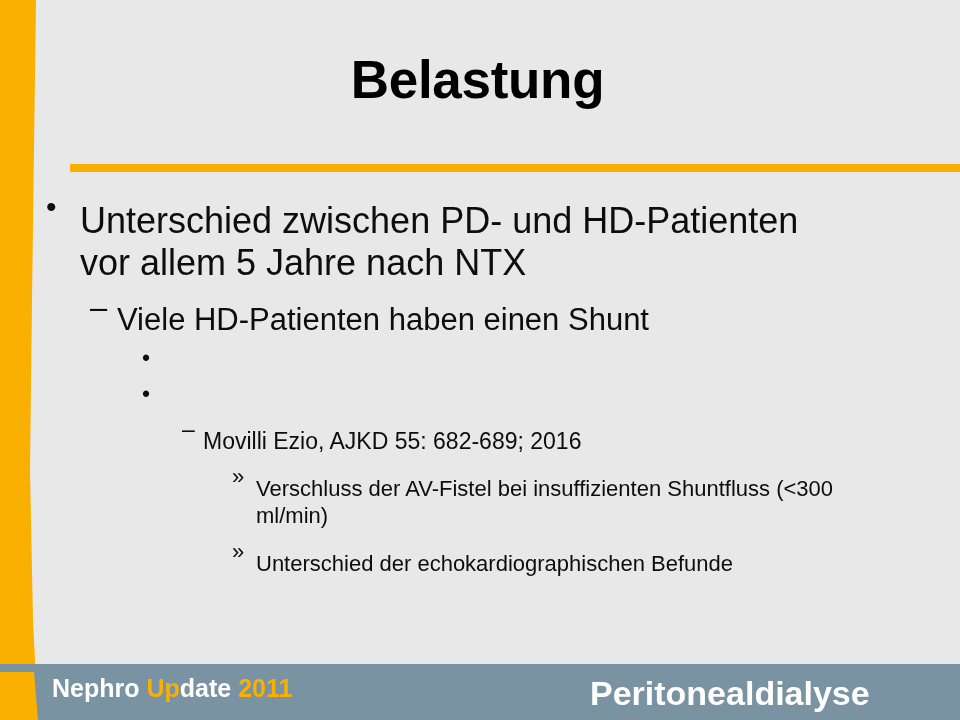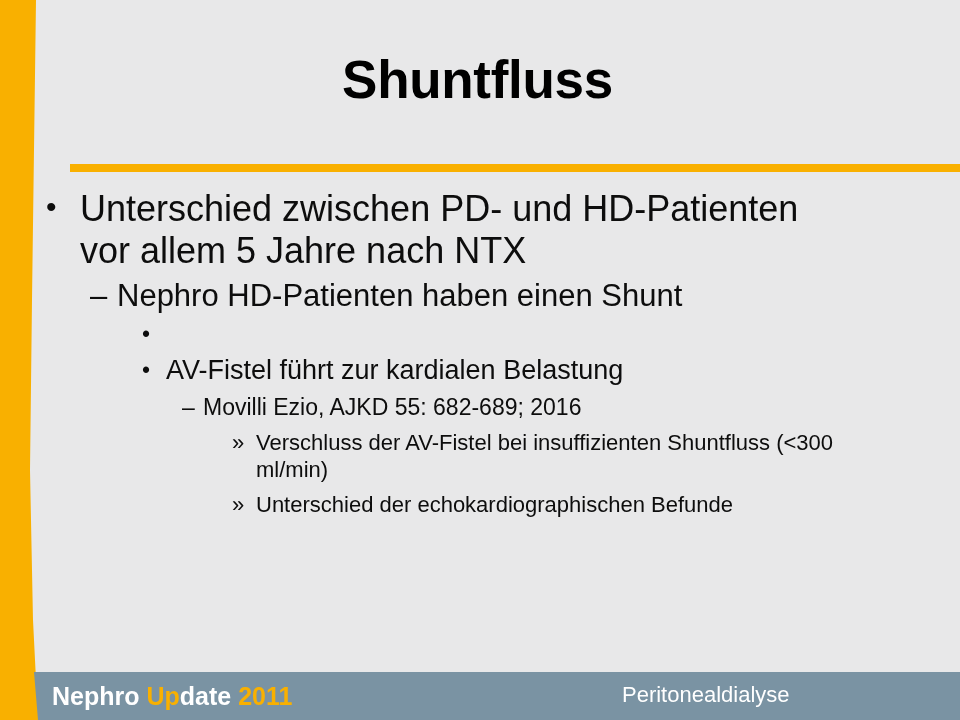--- a/index.html
+++ b/index.html
@@ -78,20 +78,21 @@
     align-items: flex-start;
   }
   .marker {
     flex: 0 0 auto;
     text-align: left;
     color: #0d0d0d;
     font-weight: normal;
   }
   .btext {
     flex: 1 1 auto;
+    margin-top: 12px;
   }
 
   
   .lvl1 { margin: 0 0 2px 0; font-size: 36px; line-height: 1.16; }
   .lvl1 .marker { width: 34px; font-size: 30px; line-height: 1.28; }
   .lvl1 .btext  { max-width: 770px; }
 
   
   .lvl2 { margin: 6px 0 0 44px; font-size: 31px; line-height: 1.16; }
   .lvl2 .marker { width: 27px; font-size: 31px; }
@@ -111,39 +112,39 @@
   .lvl5 { margin: 9px 0 0 186px; font-size: 22px; line-height: 1.22; }
   .lvl5 .marker { width: 24px; font-size: 22px; }
   .lvl5 .btext  { max-width: 650px; }
 
   
   .footer-bar {
     position: absolute;
     left: 0;
     bottom: 0;
     width: 960px;
-    height: 48px;
+    height: 56px;
     background: #7a93a3;
   }
   .footer-left {
     position: absolute;
     left: 52px;
     top: 10px;
     font-size: 25px;
     font-weight: bold;
     color: #ffffff;
     white-space: nowrap;
   }
   .footer-left .accent { color: #f9b000; }
   .footer-right {
     position: absolute;
-    left: 622px;
+    left: 590px;
     top: 10px;
-    font-size: 22px;
-    font-weight: normal;
+    font-size: 34px;
+    font-weight: bold;
     color: #ffffff;
     white-space: nowrap;
   }
   
   .footer-overlay {
     position: absolute;
     left: 0;
     bottom: 0;
     width: 70px;
     height: 48px;
@@ -155,43 +156,42 @@
 
 <div id="slide">
 
   <div class="left-bar">
     <svg width="70" height="720" viewBox="0 0 70 720" xmlns="http://www.w3.org/2000/svg">
       <polygon points="0,0 36,0 32,300 30,470 33,620 38,720 0,720" fill="#f9b000"></polygon>
     </svg>
   </div>
 
   <div class="title-zone">
-    <div class="slide-title">Shuntfluss</div>
+    <div class="slide-title">Belastung</div>
   </div>
   <div class="title-rule"></div>
 
   <div class="body-zone">
 
     <div class="bullet-row lvl1">
       <span class="marker">•</span>
       <span class="btext">Unterschied zwischen PD- und HD-Patienten vor allem 5 Jahre nach NTX</span>
     </div>
 
     <div class="bullet-row lvl2">
       <span class="marker">–</span>
-      <span class="btext">Nephro HD-Patienten haben einen Shunt</span>
+      <span class="btext">Viele HD-Patienten haben einen Shunt</span>
     </div>
 
     <div class="bullet-row lvl3">
       <span class="marker">•</span>
     </div>
 
     <div class="bullet-row lvl3 tight">
       <span class="marker">•</span>
-      <span class="btext">AV-Fistel führt zur kardialen Belastung</span>
     </div>
 
     <div class="bullet-row lvl4">
       <span class="marker">–</span>
       <span class="btext">Movilli Ezio, AJKD 55: 682-689; 2016</span>
     </div>
 
     <div class="bullet-row lvl5">
       <span class="marker">»</span>
       <span class="btext">Verschluss der AV-Fistel bei insuffizienten Shuntfluss (&lt;300 ml/min)</span>

